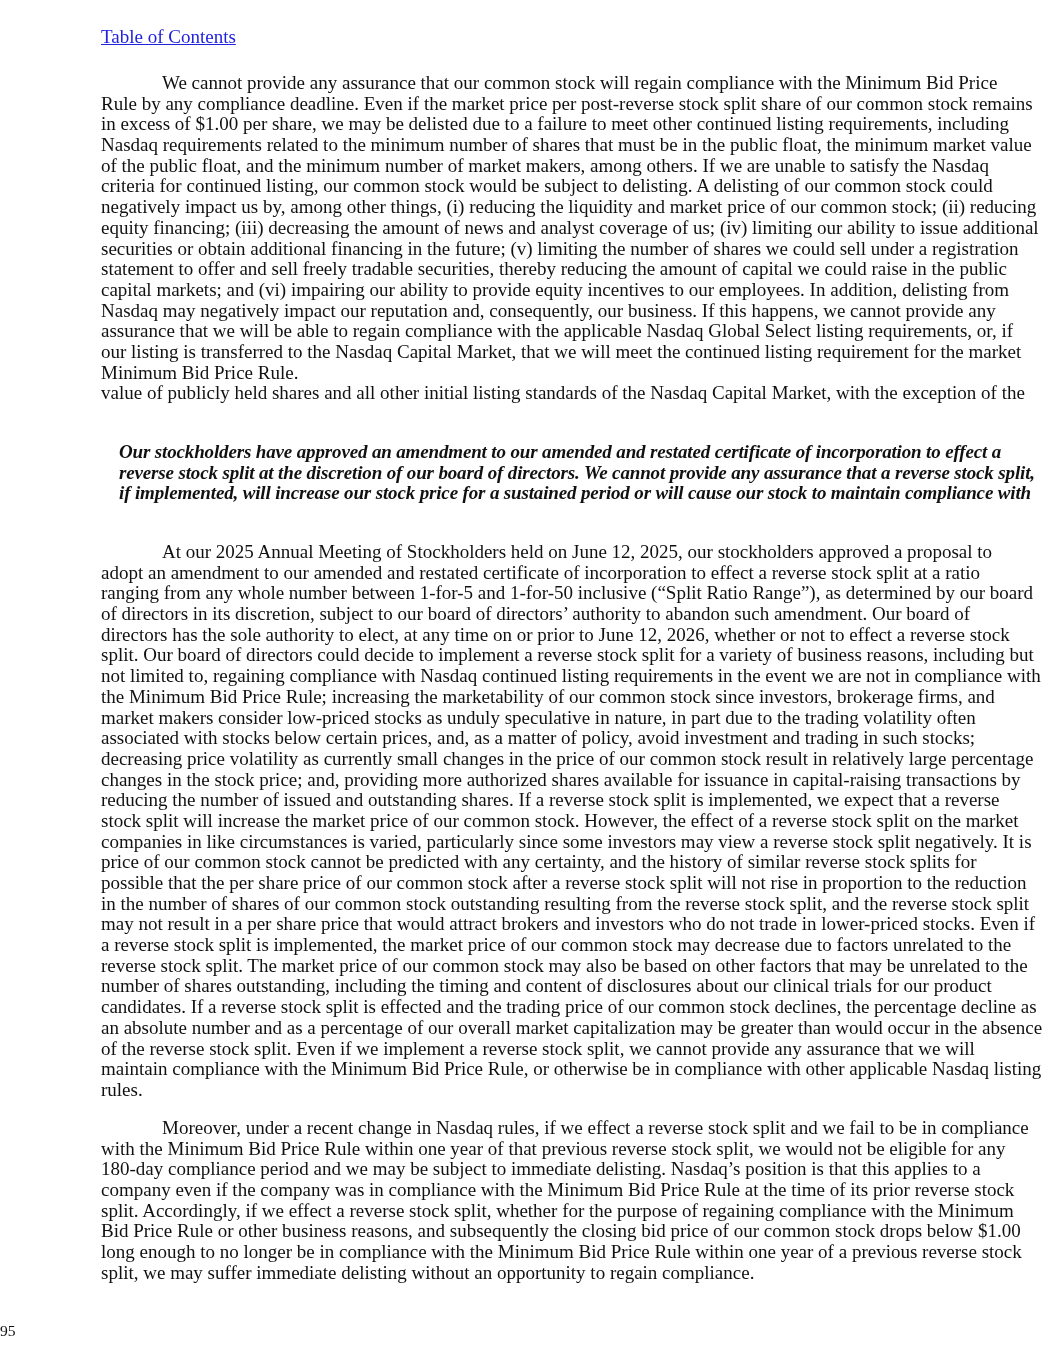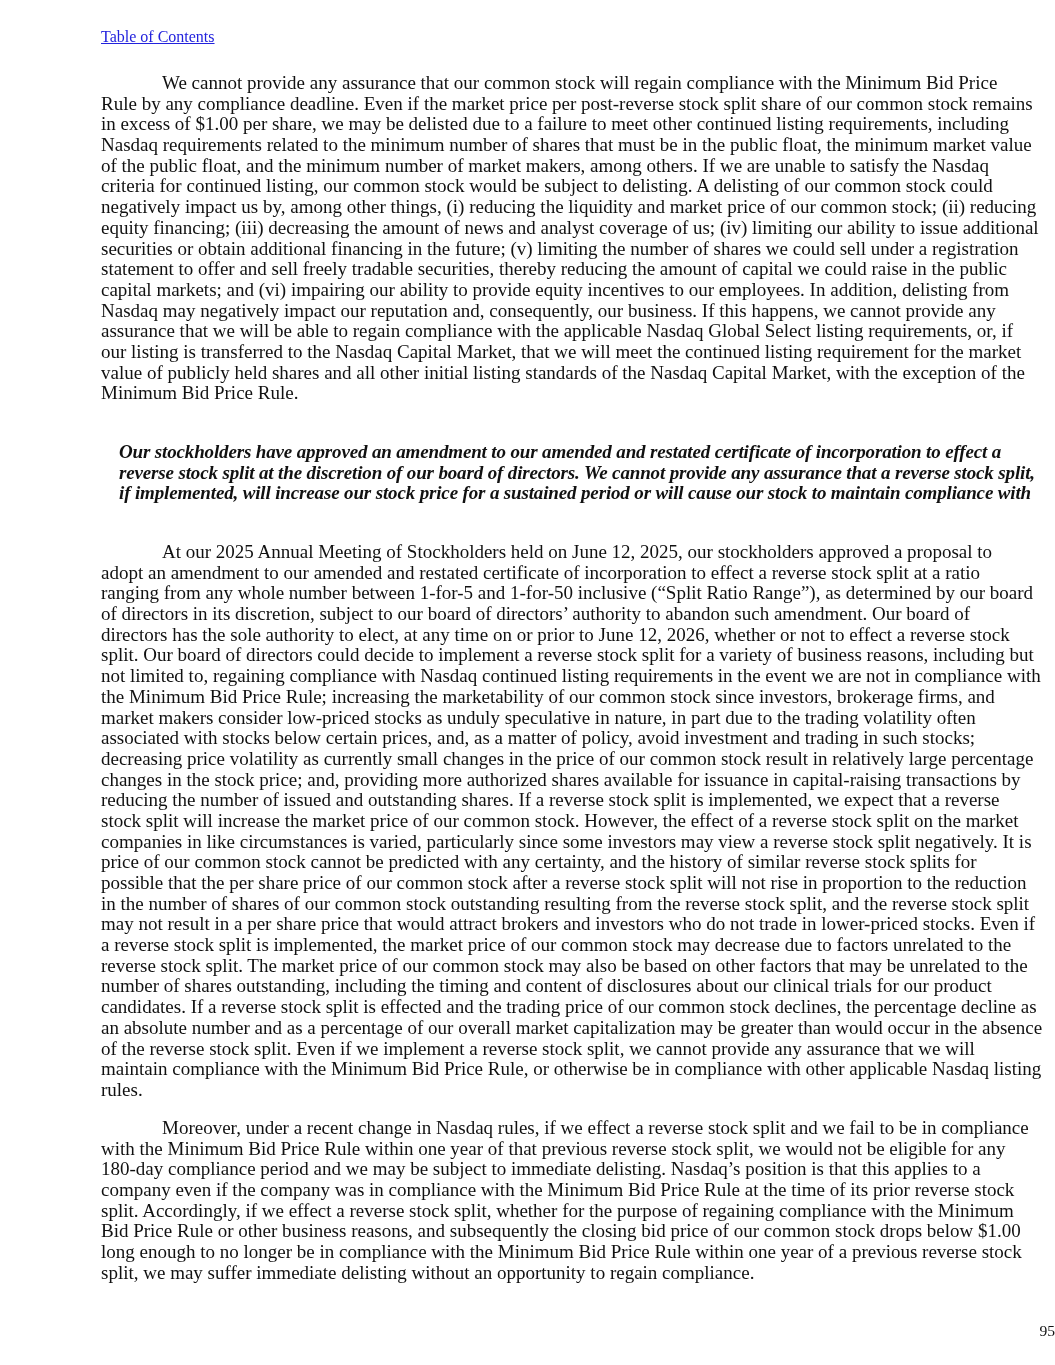--- a/index.html
+++ b/index.html
@@ -8,21 +8,21 @@
       height: 1365px;
       position: relative;
       overflow: hidden;
       font-family: "Liberation Serif", "DejaVu Serif", serif;
       color: #111111;
     }
     .toc-link {
       position: absolute;
       left: 101px;
       top: 27px;
-      font-size: 16px;
+      font-size: 19px;
       color: #2222dd;
       text-decoration: underline;
       cursor: pointer;
       line-height: 20px;
     }
     .para {
       position: absolute;
       left: 101px;
       width: 860px;
       font-size: 19px;
@@ -42,21 +42,21 @@
     }
     #p1 { top: 73px; }
     #h1 { top: 442px; }
     #p2 { top: 542px; }
     #p3 { top: 1118px; }
     .page-number {
       position: absolute;
       left: 0;
       width: 1055px;
       top: 1321px;
-      text-align: right;
+      text-align: left;
       font-size: 15.6px;
       line-height: 20px;
     }
   </style>
 </head>
 <body>
 
 <a class="toc-link">Table of Contents</a>
 
 <div class="para" id="p1">
@@ -67,22 +67,22 @@
     <span class="line">of the public float, and the minimum number of market makers, among others. If we are unable to satisfy the Nasdaq</span>
     <span class="line">criteria for continued listing, our common stock would be subject to delisting. A delisting of our common stock could</span>
     <span class="line">negatively impact us by, among other things, (i) reducing the liquidity and market price of our common stock; (ii) reducing</span>
     <span class="line">equity financing; (iii) decreasing the amount of news and analyst coverage of us; (iv) limiting our ability to issue additional</span>
     <span class="line">securities or obtain additional financing in the future; (v) limiting the number of shares we could sell under a registration</span>
     <span class="line">statement to offer and sell freely tradable securities, thereby reducing the amount of capital we could raise in the public</span>
     <span class="line">capital markets; and (vi) impairing our ability to provide equity incentives to our employees. In addition, delisting from</span>
     <span class="line">Nasdaq may negatively impact our reputation and, consequently, our business. If this happens, we cannot provide any</span>
     <span class="line">assurance that we will be able to regain compliance with the applicable Nasdaq Global Select listing requirements, or, if</span>
     <span class="line">our listing is transferred to the Nasdaq Capital Market, that we will meet the continued listing requirement for the market</span>
+    <span class="line">Minimum Bid Price Rule.</span>
     <span class="line">value of publicly held shares and all other initial listing standards of the Nasdaq Capital Market, with the exception of the</span>
-    <span class="line">Minimum Bid Price Rule.</span>
   </div>
 
 <div class="para heading" id="h1">
     <span class="line">Our stockholders have approved an amendment to our amended and restated certificate of incorporation to effect a</span>
     <span class="line">reverse stock split at the discretion of our board of directors. We cannot provide any assurance that a reverse stock split,</span>
     <span class="line">if implemented, will increase our stock price for a sustained period or will cause our stock to maintain compliance with</span>
   </div>
 
 <div class="para" id="p2">
     <span class="line first">At our 2025 Annual Meeting of Stockholders held on June 12, 2025, our stockholders approved a proposal to</span>

